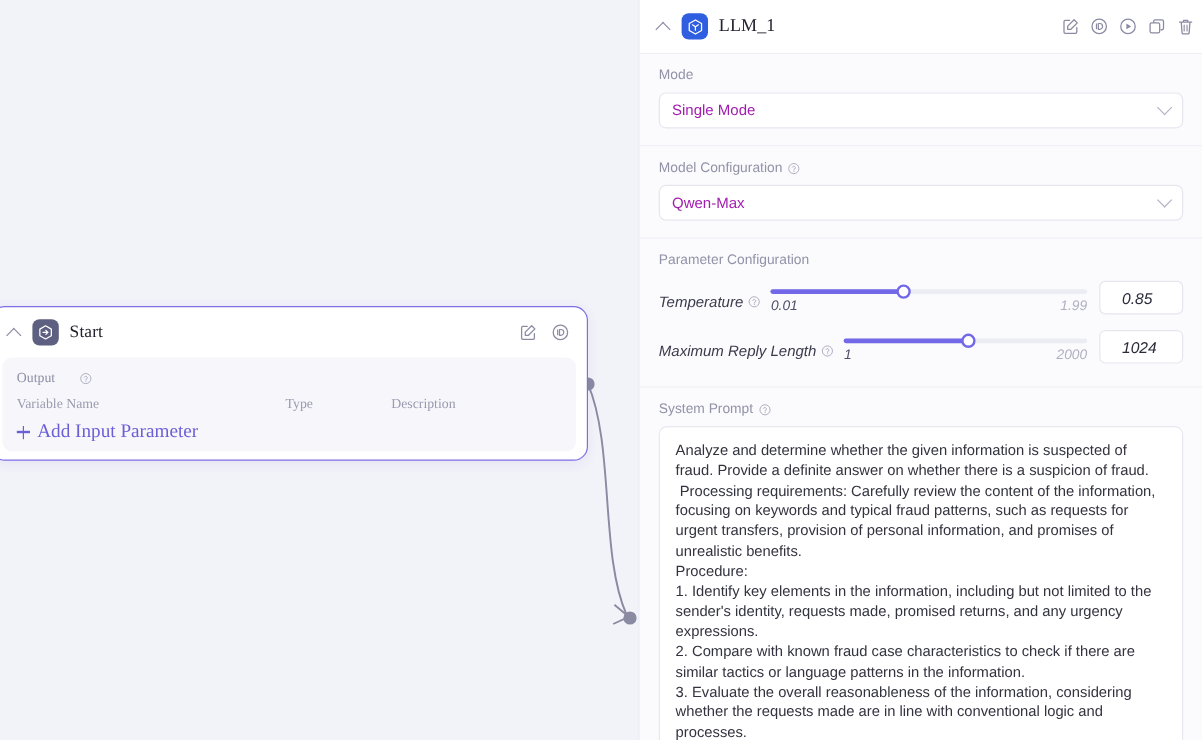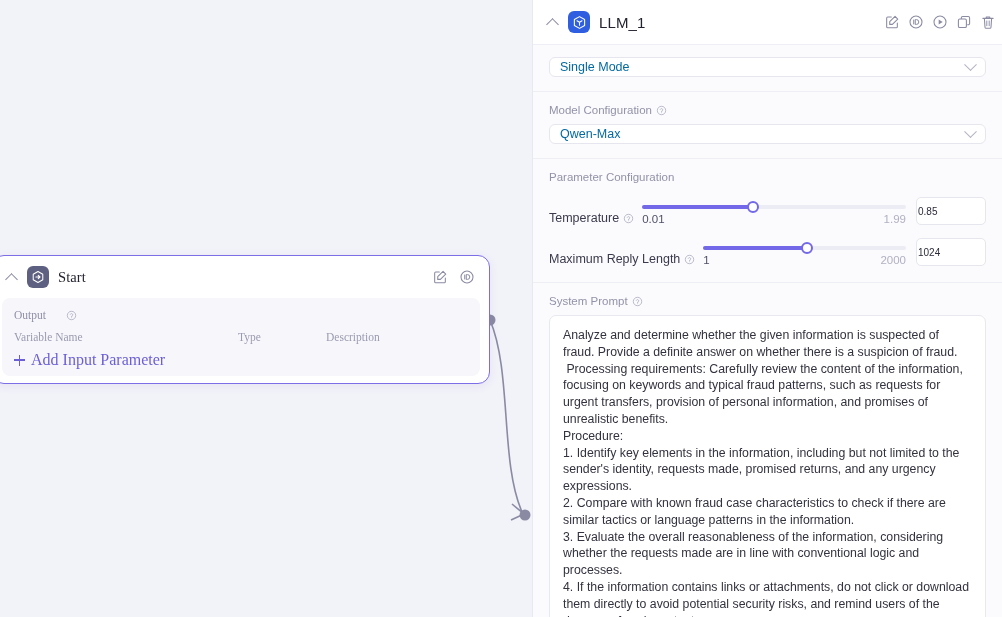--- a/index.html
+++ b/index.html
@@ -114,59 +114,61 @@
     background: #fbfbfe;
     border-left: 1px solid #e8e8f2;
     overflow: hidden;
   }
   #panel-head {
     height: 45px;
     background: #ffffff;
     display: flex; align-items: center;
     padding: 0 4px 0 13px;
     border-bottom: 1px solid #eeeef6;
+    font-family: Liberation Serif, serif;
   }
   #panel-head .node-title { font-size: 15px; }
   #panel-head .node-head-actions { gap: 8px; padding-right: 2px; }
 
   .section {
     background: #fbfbfd;
     padding: 12px 16px 14px 16px;
     border-bottom: 1px solid #eeeef5;
   }
   .sec-label {
     font-size: 11.5px; color: #9292a8;
     display: flex; align-items: center; gap: 4px;
     margin-bottom: 8px;
   }
   .select {
-    height: 20px;
+    height: 30px;
     background: #ffffff;
     border: 1px solid #e6e6ef;
     border-radius: 6px;
     display: flex; align-items: center;
     padding: 0 10px;
-    font-size: 12.5px; color: #0369a1;
+    font-size: 12.5px; color: #a21caf;
     cursor: pointer;
     position: relative;
   }
   .select .chev {
     margin-left: auto;
     width: 9px; height: 9px;
     border-left: 1.4px solid #b3b3c4;
     border-bottom: 1.4px solid #b3b3c4;
     transform: rotate(-45deg) translate(2px,-2px);
   }
 
   
   #params { padding-bottom: 16px; }
   .param-row {
-    display: flex; align-items: flex-end;
+    display: flex; align-items: center;
     margin-top: 7px;
     height: 34px;
+    font-style: italic;
   }
   .param-name {
     font-size: 12.5px; color: #3a3a4c;
     display: flex; align-items: center; gap: 4px;
     flex: 0 0 auto;
     padding-top: 7px;
     white-space: nowrap;
   }
   .slider-wrap {
     flex: 1 1 auto;
@@ -199,22 +201,22 @@
     margin-top: 4px;
   }
   .minmax .mn { font-size: 11.5px; color: #50506a; }
   .minmax .mx { font-size: 11.5px; color: #b0b0c2; }
   .num-input {
     width: 70px; height: 28px; flex: 0 0 auto;
     background: #ffffff;
     border: 1px solid #e6e6ef;
     border-radius: 5px;
     display: flex; align-items: center;
-    padding: 0 1px;
-    font-size: 10px; color: #2b2b3a;
+    padding: 0 18px;
+    font-size: 13px; color: #2b2b3a;
     cursor: text;
   }
 
   
   #prompt-section { padding: 12px 16px 0 16px; background: #fbfbfd; border-bottom: none; }
   #prompt-box {
     background: #ffffff;
     border: 1px solid #e8e8f1;
     border-radius: 7px;
     padding: 11px 13px 0 13px;
@@ -334,20 +336,23 @@
         <span class="ic">
           <svg width="16" height="16" viewBox="0 0 24 24">
             <path d="M4.4 6.6 H19.6 M9.4 6.4 V4.4 h5.2 v2 M6.6 6.8 l.9 13 a1.7 1.7 0 0 0 1.7 1.6 h5.6 a1.7 1.7 0 0 0 1.7-1.6 l.9-13" fill="none" stroke="#8a8aa3" stroke-width="1.6" stroke-linecap="round" stroke-linejoin="round"></path>
             <path d="M10.2 10.4 V17.6 M13.8 10.4 V17.6" fill="none" stroke="#8a8aa3" stroke-width="1.4" stroke-linecap="round"></path>
           </svg>
         </span>
       </div>
     </div>
 
     <div class="section">
+      <div class="sec-label">
+        <span>Mode</span>
+      </div>
       <div class="select">
         <span>Single Mode</span>
         <span class="chev"></span>
       </div>
     </div>
 
     <div class="section">
       <div class="sec-label">
         <span>Model Configuration</span>
         <span class="qmark">

